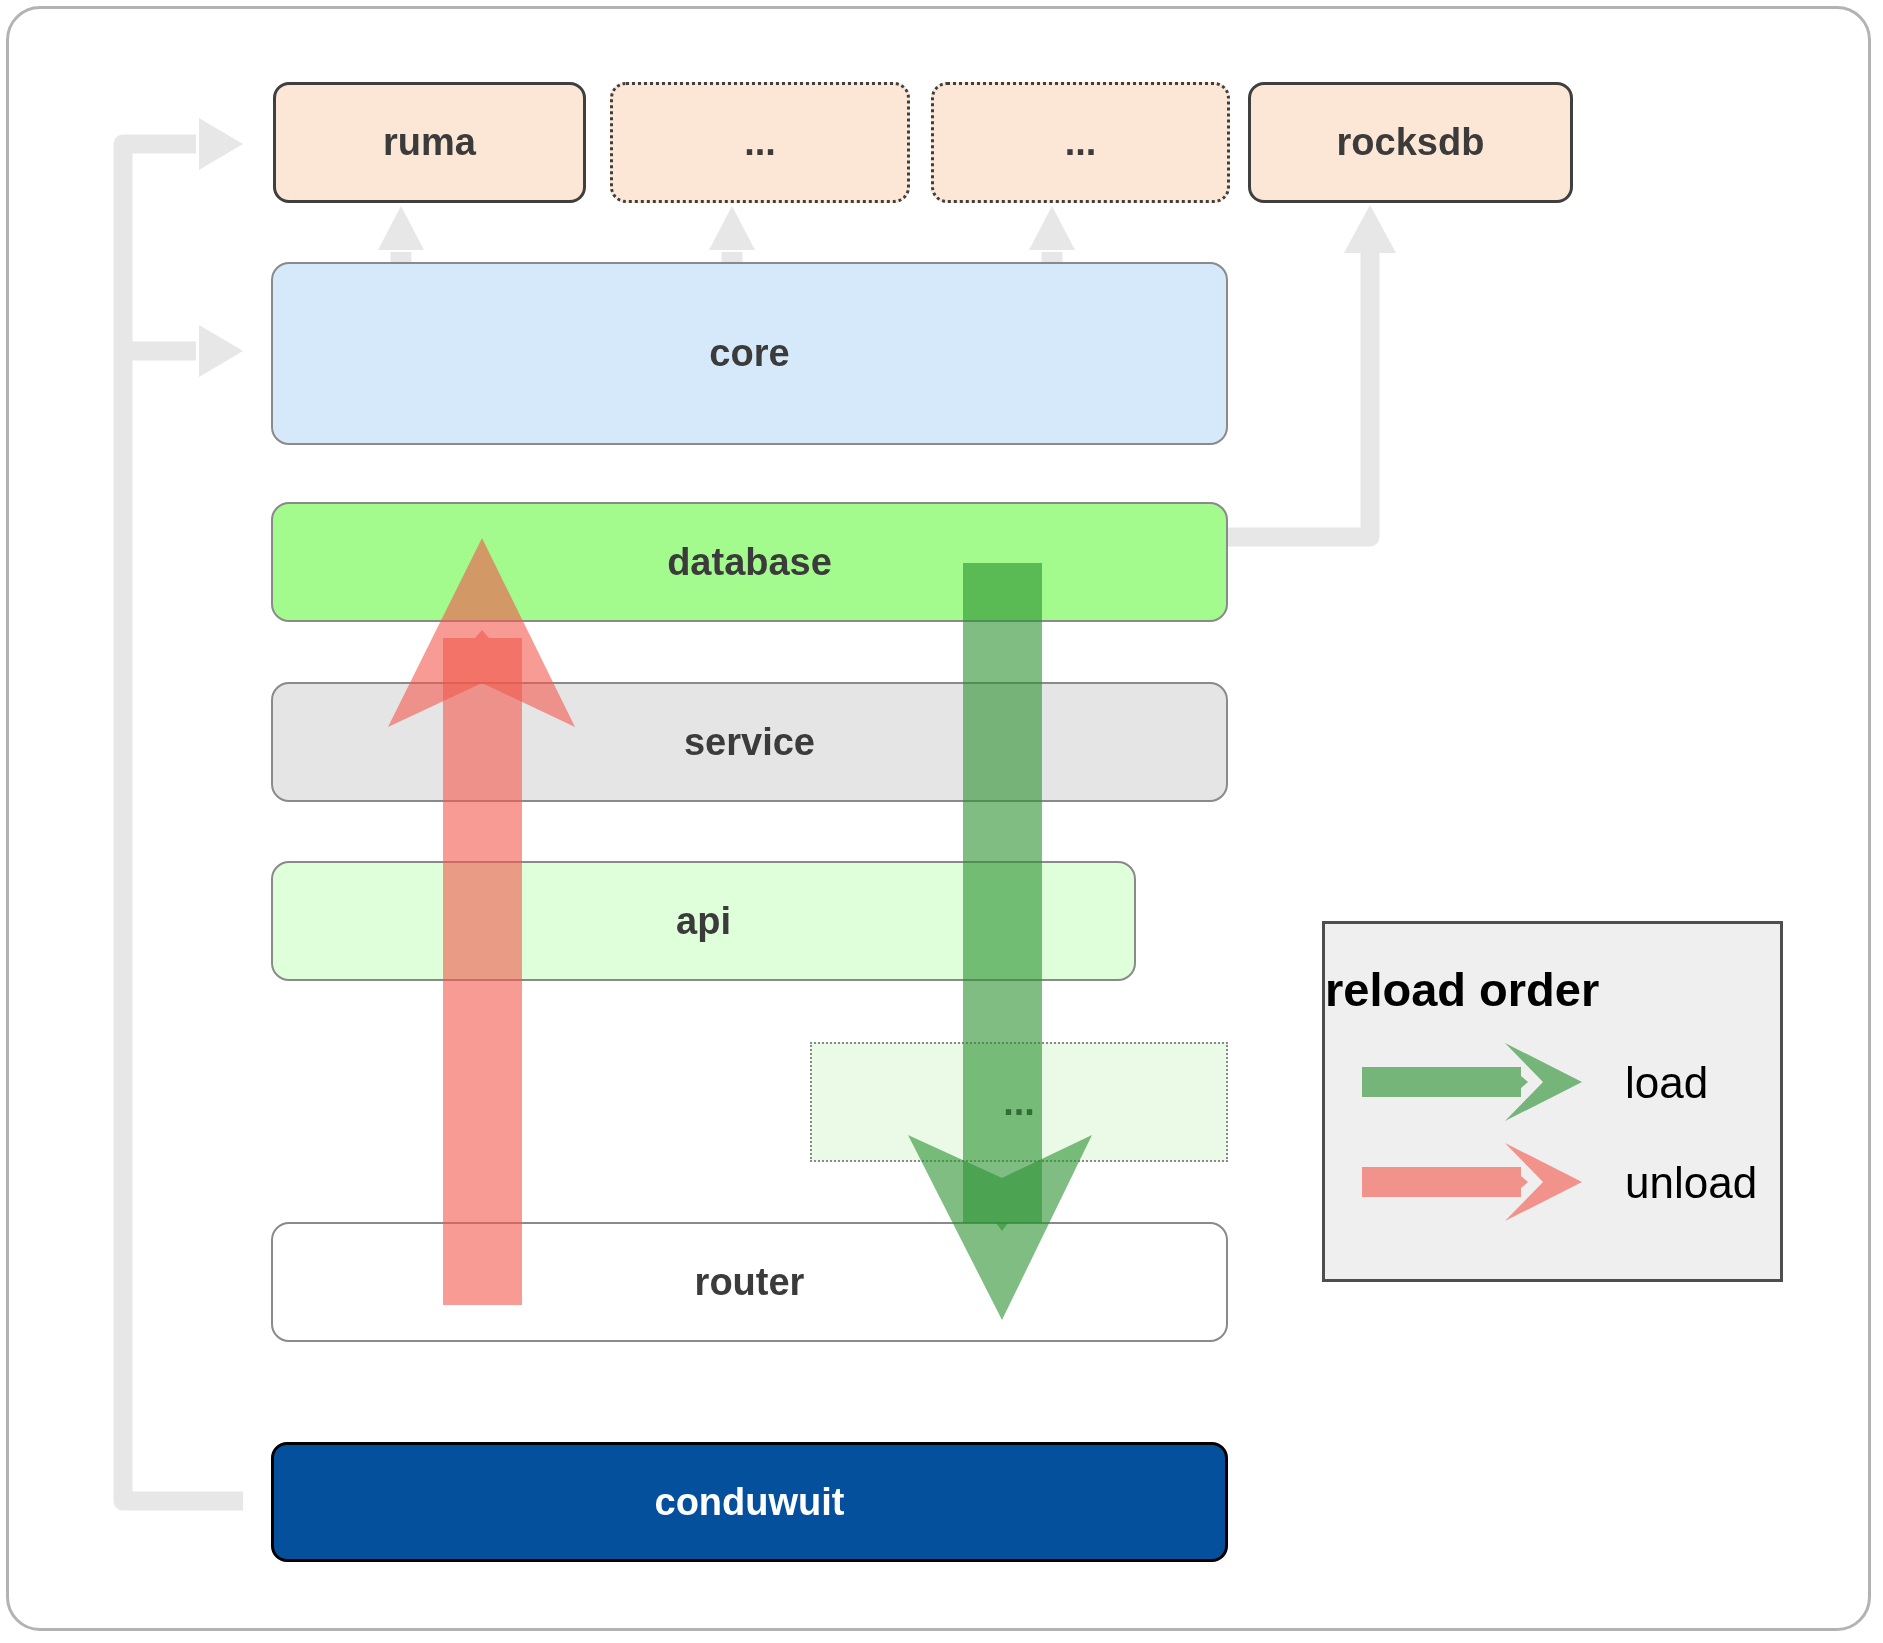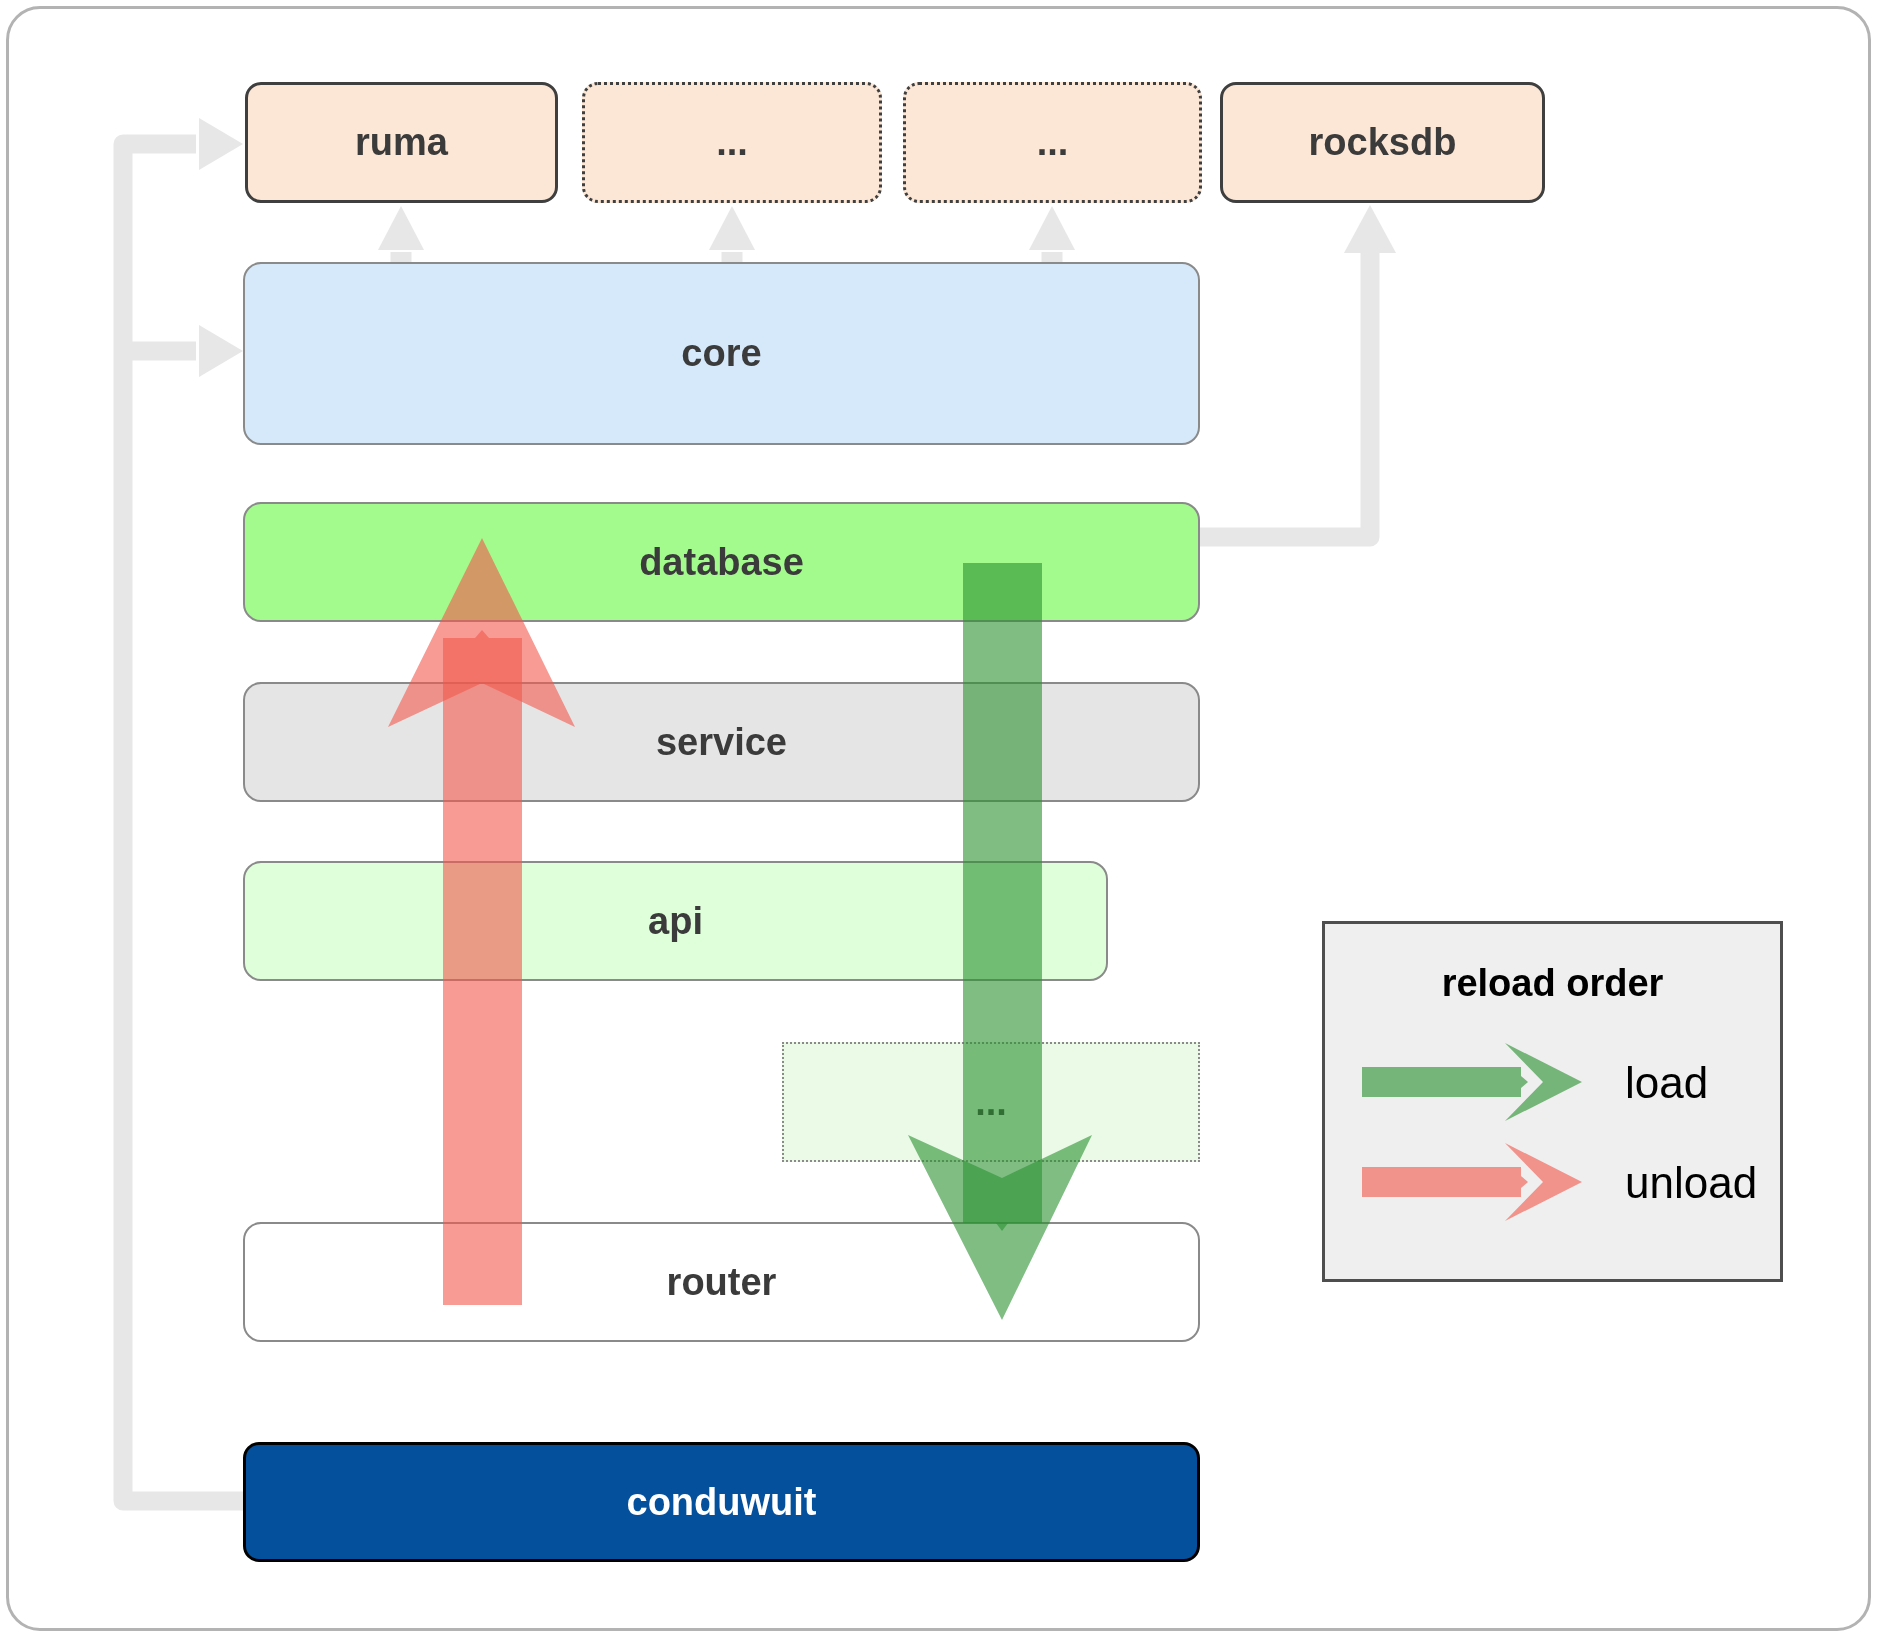--- a/index.html
+++ b/index.html
@@ -10,21 +10,21 @@
   }
   .frame{
     position:absolute;left:6px;top:6px;width:1865px;height:1625px;
     border:3px solid #b3b3b3;border-radius:34px;box-sizing:border-box;
   }
   svg.layer{position:absolute;left:0;top:0;width:1883px;height:1643px;pointer-events:none;}
   #connector-layer{z-index:1;}
   #arrow-layer{z-index:3;}
   .box{
     position:absolute;box-sizing:border-box;display:flex;align-items:center;justify-content:center;
-    z-index:2;color:#3b3b3b;font-size:38px;font-weight:600;
+    z-index:2;color:#3b3b3b;font-size:38px;font-weight:600;margin-left:28px;
   }
   .box span{display:block;}
   
   .b-top{background:#fce6d5;border:3px solid #3f3f3f;border-radius:16px;}
   .b-top.dotted{border:3px dotted #3f3f3f;}
   .b-ruma{left:245px;top:82px;width:313px;height:121px;}
   .b-dots1{left:582px;top:82px;width:300px;height:121px;}
   .b-dots2{left:903px;top:82px;width:299px;height:121px;}
   .b-rocksdb{left:1220px;top:82px;width:325px;height:121px;}
   
@@ -36,22 +36,22 @@
   .b-admin{left:245px;top:1042px;width:438px;height:120px;background:#eafae7;}
   .b-dots3{left:782px;top:1042px;width:418px;height:120px;background:#eafae7;border:2px dotted #8a8a8a;}
   .b-router{left:243px;top:1222px;width:957px;height:120px;background:#ffffff;}
   .b-conduwuit{left:243px;top:1442px;width:957px;height:120px;background:#05509c;border:3px solid #000000;border-radius:16px;color:#ffffff;font-weight:700;}
   
   .legend{
     position:absolute;left:1322px;top:921px;width:461px;height:361px;box-sizing:border-box;
     background:#efefef;border:3px solid #4e4e4e;z-index:2;
   }
   .legend-title{
-    position:absolute;left:0;top:38px;width:100%;text-align:center;
-    font-size:38px;font-weight:600;color:#000000;
+    position:absolute;left:0;top:38px;width:100%;text-align:left;
+    font-size:47px;font-weight:600;color:#000000;
   }
   .legend-label{
     position:absolute;left:303px;font-size:44px;color:#000000;z-index:4;
   }
   .legend-label.load{top:137px;}
   .legend-label.unload{top:237px;}
 </style>
 </head>
 <body>
 

